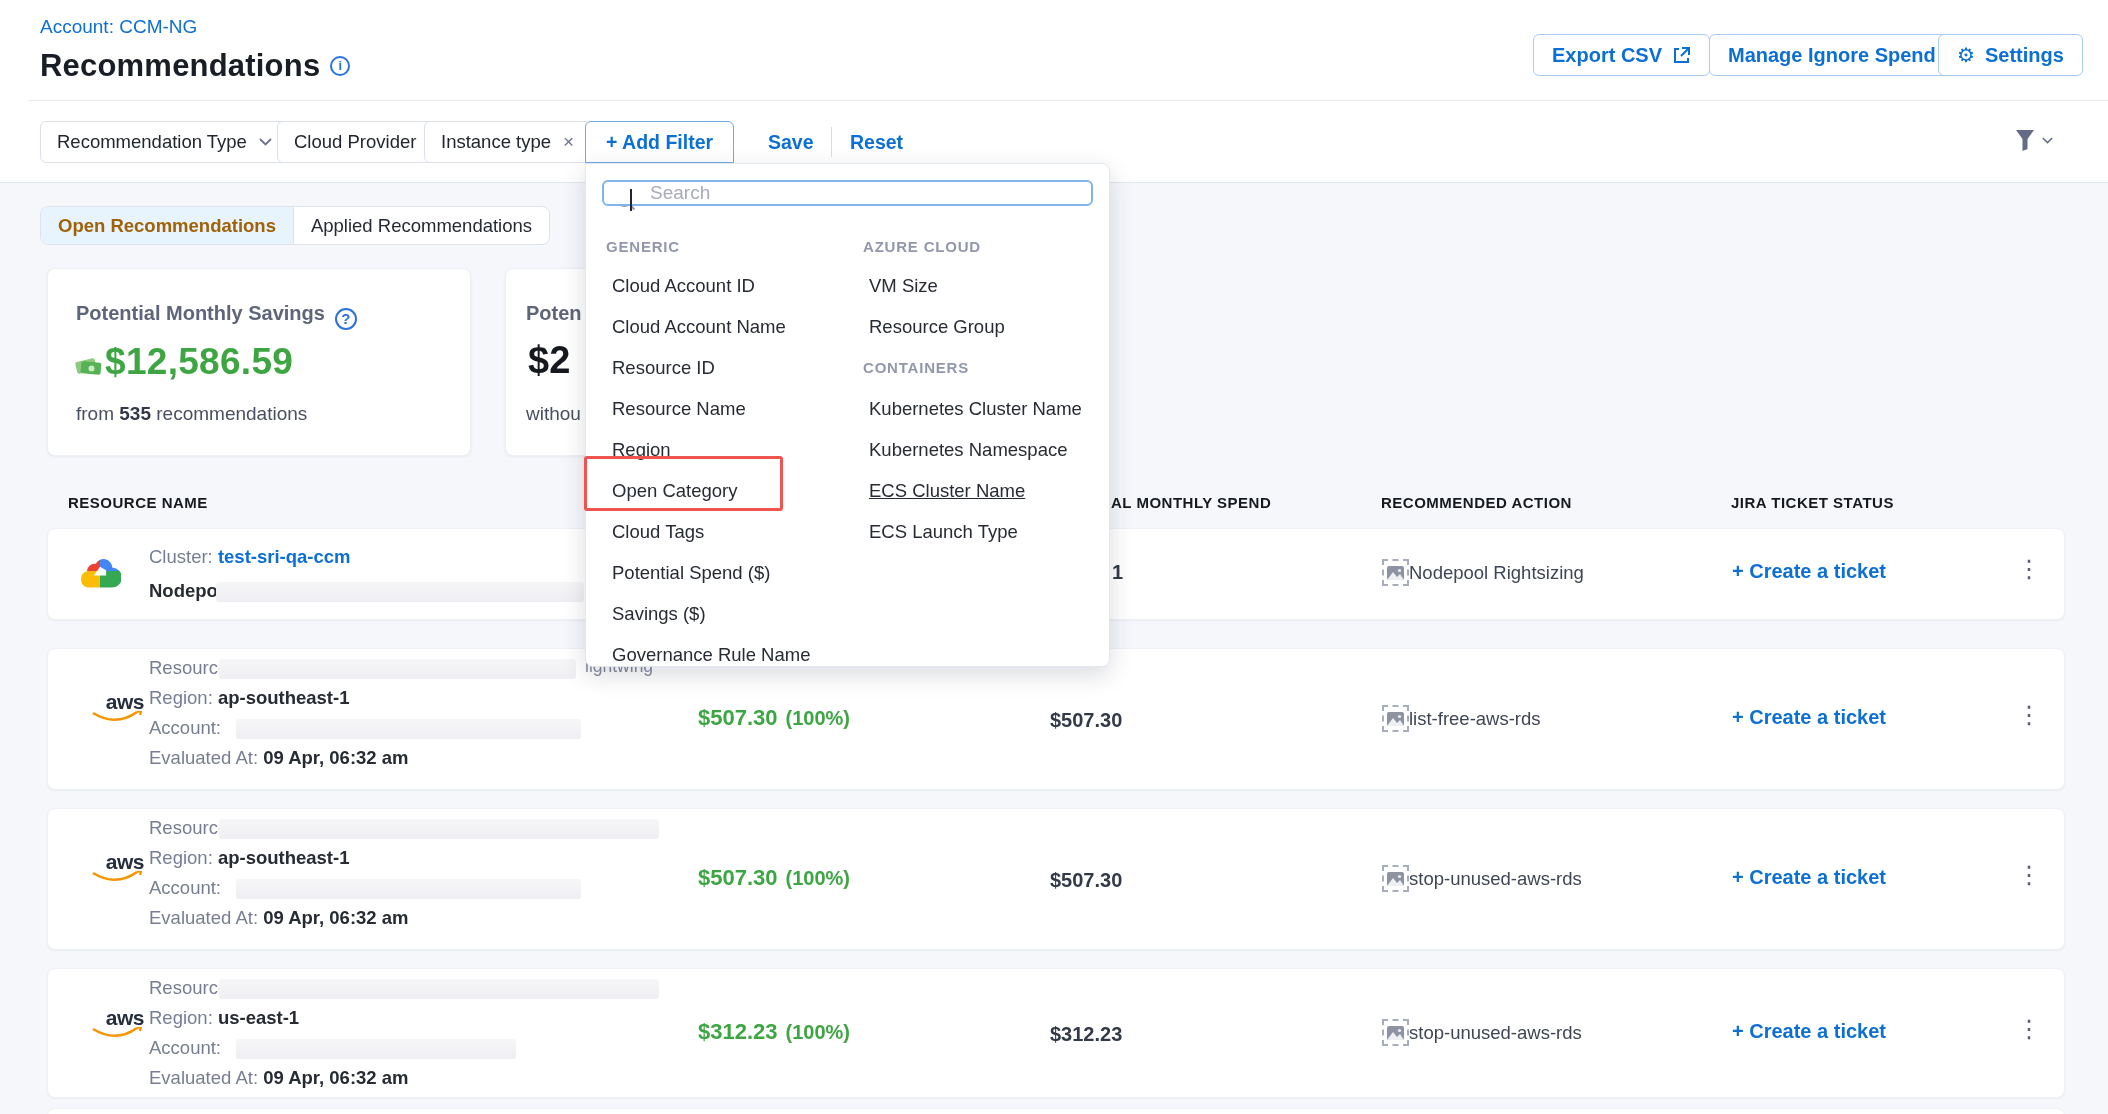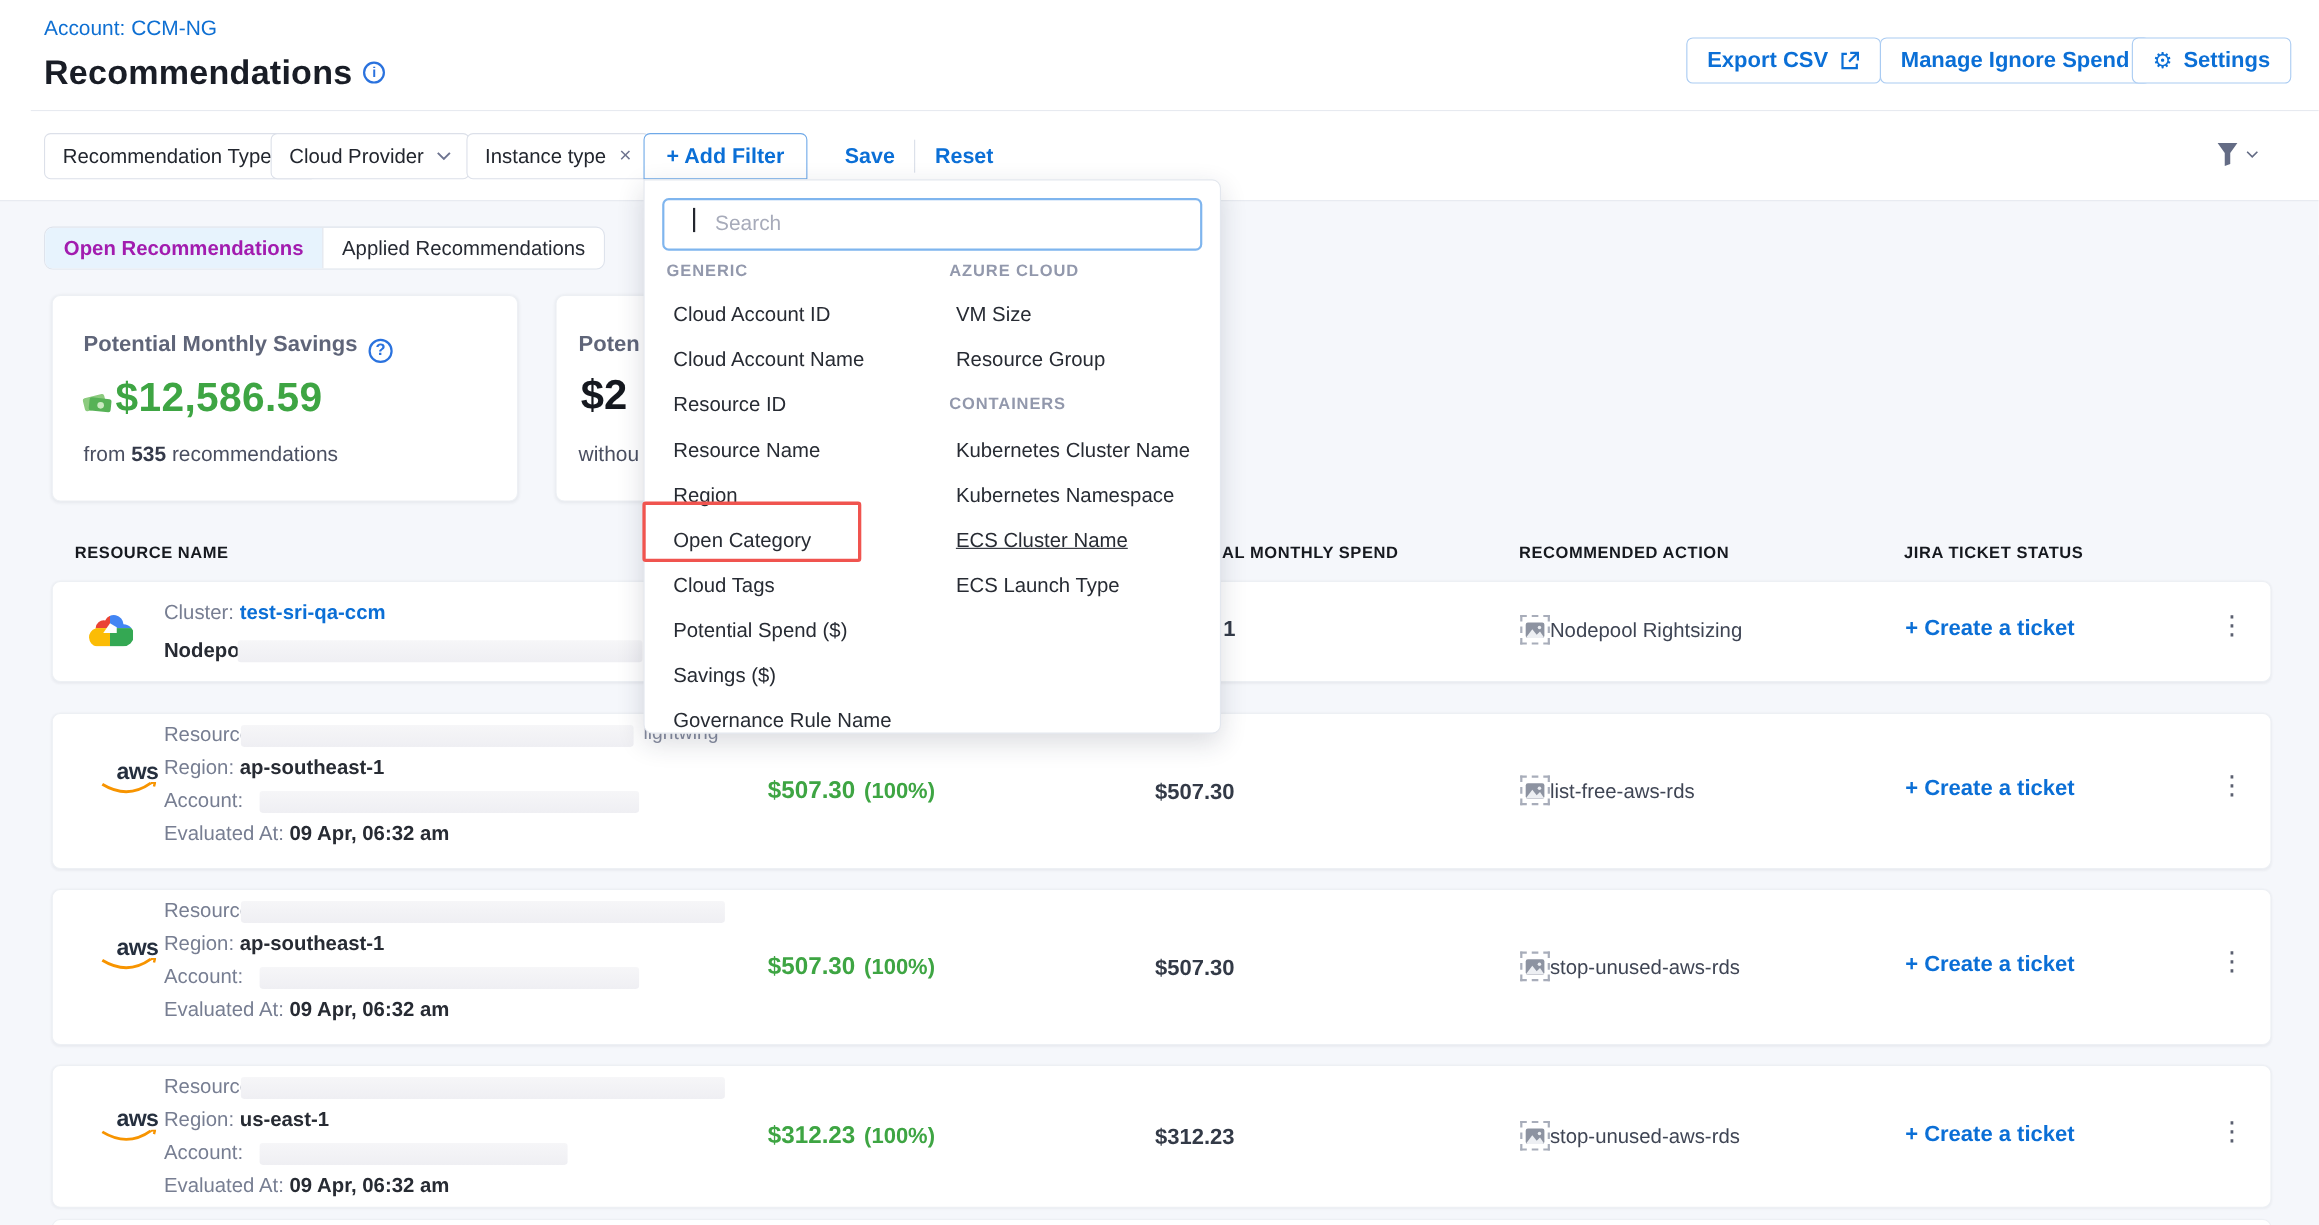--- a/index.html
+++ b/index.html
@@ -31,21 +31,21 @@
     padding:0 20px; background:#fff; border:1.6px solid #6FA9E8; border-radius:6px 6px 0 0;
     color:#0B6FD6; font-size:19.5px; font-weight:700; cursor:pointer; }
   .text-link { position:absolute; top:131px; font-size:19.5px; font-weight:700; color:#0B6FD6; cursor:pointer; }
   .save-reset-sep { left:831px; top:127px; width:1px; height:30px; background:#D9DEE8; }
   .funnel-wrap { position:absolute; left:2012px; top:127px; display:flex; align-items:center; gap:4px; cursor:pointer; }
 
   
   .tabs { position:absolute; left:40px; top:206px; display:inline-flex; background:#fff;
     border:1px solid #DEE3EC; border-radius:8px; overflow:hidden; }
   .tab { height:37px; line-height:37px; padding:0 17px; font-size:18.5px; color:#262A33; cursor:pointer; }
-  .tab.active { background:#E7F3FD; color:#a21caf; font-weight:700; }
+  .tab.active { background:#E7F3FD; color:#a16207; font-weight:700; }
   .tab + .tab { border-left:1px solid #DEE3EC; }
 
   
   .card { position:absolute; top:268px; height:188px; background:#fff; border:1px solid #EDF0F4;
     border-radius:8px; box-shadow:0 1px 3px rgba(35,40,60,.07); }
   .card-title { position:absolute; left:28px; top:33px; font-size:20px; font-weight:600; color:#5F6579; white-space:nowrap; }
   .q-circle { display:inline-flex; align-items:center; justify-content:center; width:22px; height:22px;
     border:2px solid #2A72DE; border-radius:50%; color:#2A72DE; font-size:15px; font-weight:700;
     vertical-align:-4px; margin-left:10px; }
   .card-amount { position:absolute; left:57px; top:72px; font-size:37px; font-weight:800; color:#3EA543; letter-spacing:.3px; }
@@ -76,21 +76,21 @@
   .kebab { position:absolute; font-size:24px; color:#5B6070; cursor:pointer; line-height:24px; }
   .aws-logo { position:absolute; width:56px; text-align:center; }
   .aws-word { font-size:21px; font-weight:700; color:#252F3E; letter-spacing:-.5px; line-height:18px;text-align:right; }
   .lightwing-tail { position:absolute; left:585px; top:656px; font-size:17.5px; color:#858B9E; z-index:5; }
   .row5-sliver { position:absolute; left:47px; top:1108px; width:2018px; height:10px; background:#fff;
     border:1px solid #EDF0F4; border-radius:8px 8px 0 0; }
 
   
   .dd-panel { position:absolute; left:585px; top:163px; width:525px; height:504px; background:#fff;
     border:1px solid #E3E7EE; border-radius:0 8px 8px 8px; box-shadow:0 8px 24px rgba(30,35,60,.16); z-index:50; }
-  .dd-search { position:absolute; left:16px; top:16px; width:491px; height:48px;
+  .dd-search { position:absolute; left:16px; top:16px; width:491px; height:26px;
     border:2px solid #7FB5EE; border-radius:6px; padding:0 12px 0 46px;
     font-size:19px; color:#22262E; outline:none; font-family:"Liberation Sans",sans-serif; }
   .dd-search::placeholder { color:#A7ABBA; }
   .dd-search-icon { position:absolute; left:30px; top:27px; }
   .dd-caret { position:absolute; left:44px; top:25px; width:1.5px; height:22px; background:#23262e; }
   .dd-section { position:absolute; font-size:15px; font-weight:600; letter-spacing:.8px; color:#9298AC; }
   .dd-item { position:absolute; font-size:18.5px; color:#272B33; cursor:pointer; white-space:nowrap; }
   .dd-highlight { position:absolute; left:-2px; top:292px; width:199px; height:55px;
     border:3px solid #F0544F; border-radius:3px; z-index:60; pointer-events:none; }
 </style>
@@ -121,21 +121,21 @@
     <span class="gear-glyph">⚙</span>
     <span>Settings</span>
   </button>
 
   <div class="chip" style="left:40px;">
     <span>Recommendation Type</span>
     <svg width="13" height="8" viewBox="0 0 13 8">
         <path d="M1 1 L6.5 6.5 L12 1" fill="none" stroke="#6E7490" stroke-width="1.8"></path>
       </svg>
   </div>
-  <div class="chip" style="left:246px;justify-content:center;">
+  <div class="chip" style="left:277px;justify-content:center;">
     <span>Cloud Provider</span>
     <svg width="13" height="8" viewBox="0 0 13 8">
         <path d="M1 1 L6.5 6.5 L12 1" fill="none" stroke="#6E7490" stroke-width="1.8"></path>
       </svg>
   </div>
   <div class="chip" style="left:424px;">
     <span>Instance type</span>
     <span class="x-glyph">×</span>
   </div>
   <button class="add-filter-btn">+ Add Filter</button>

